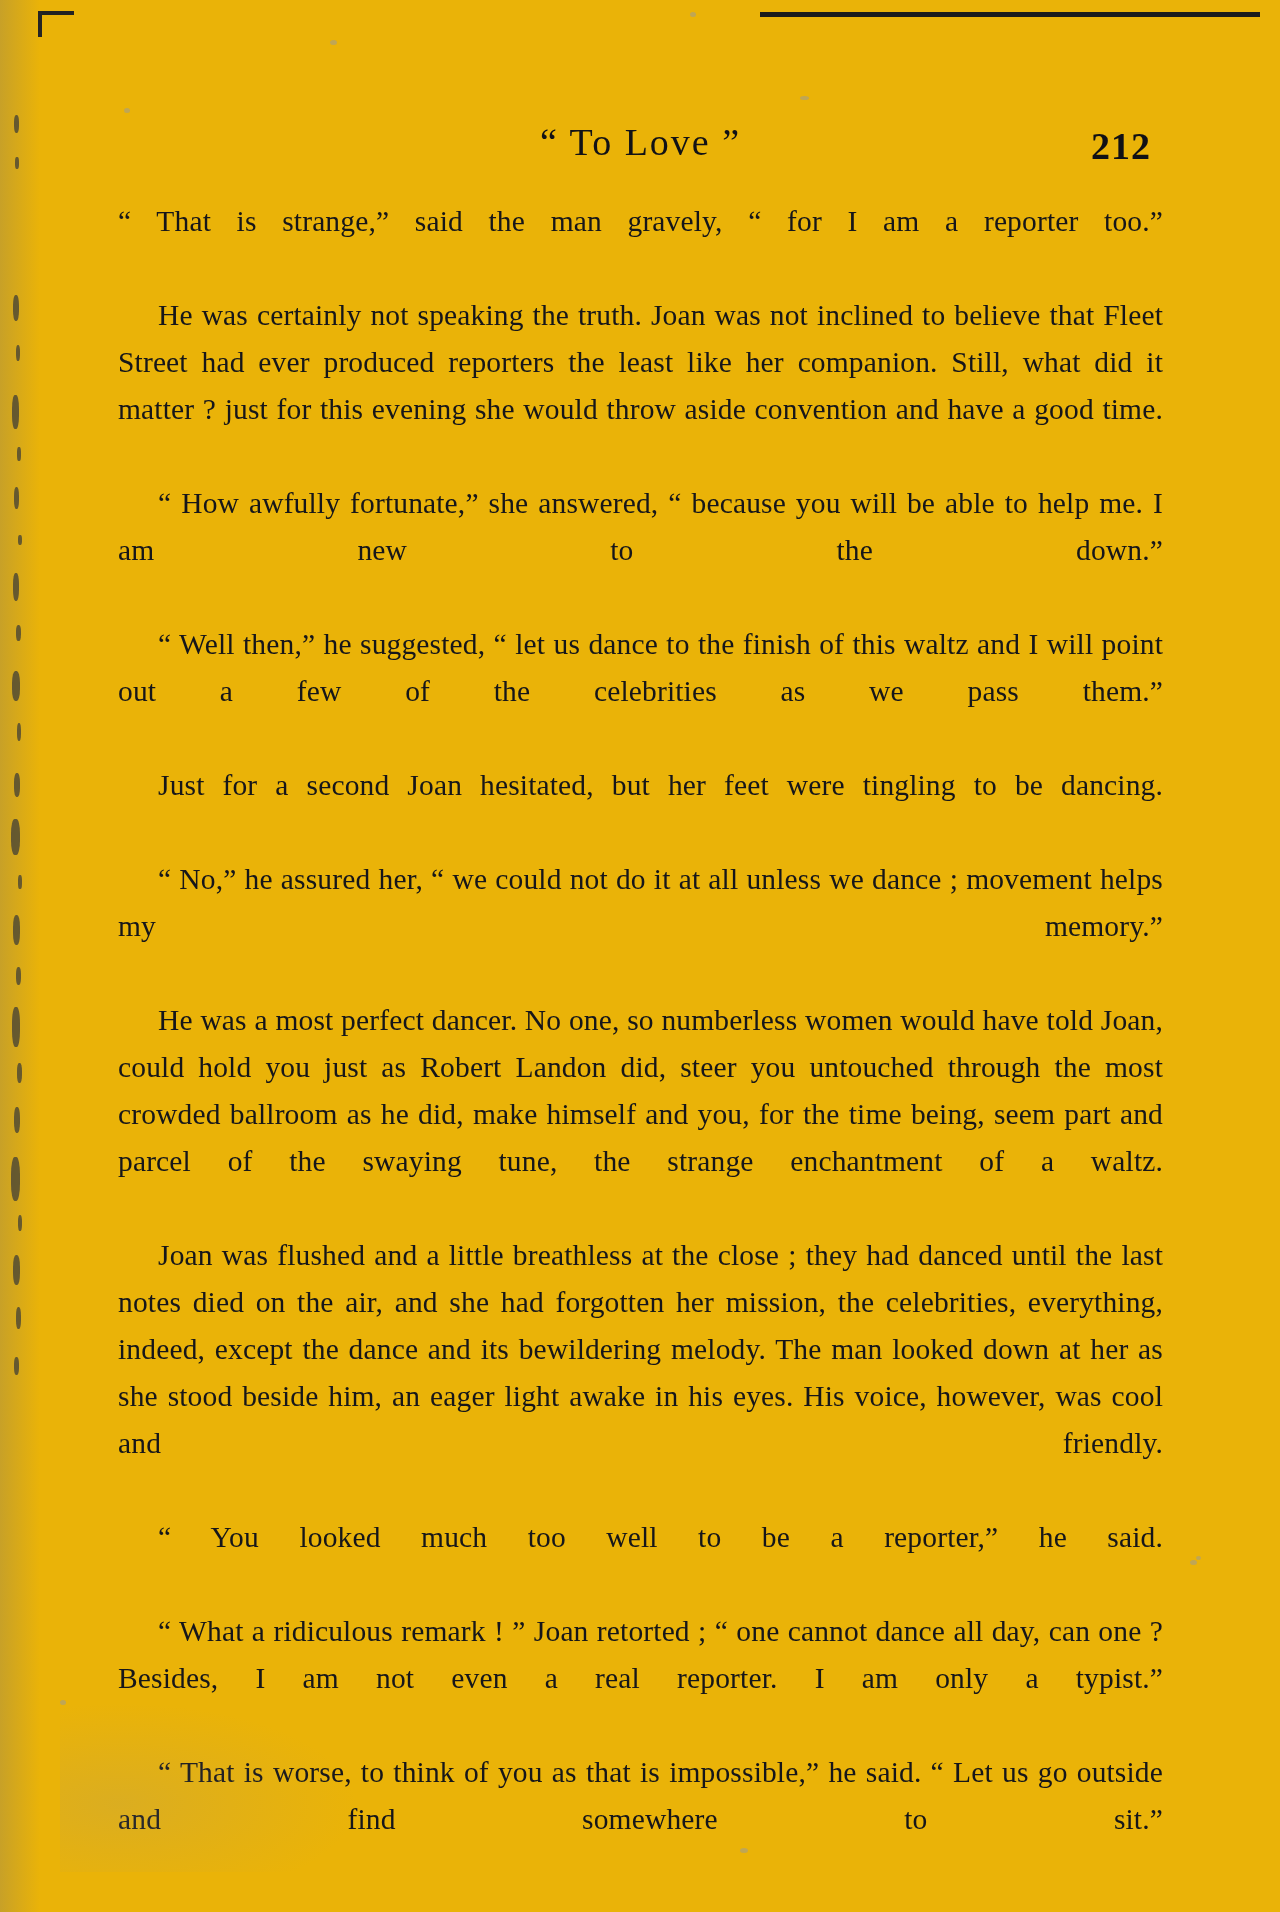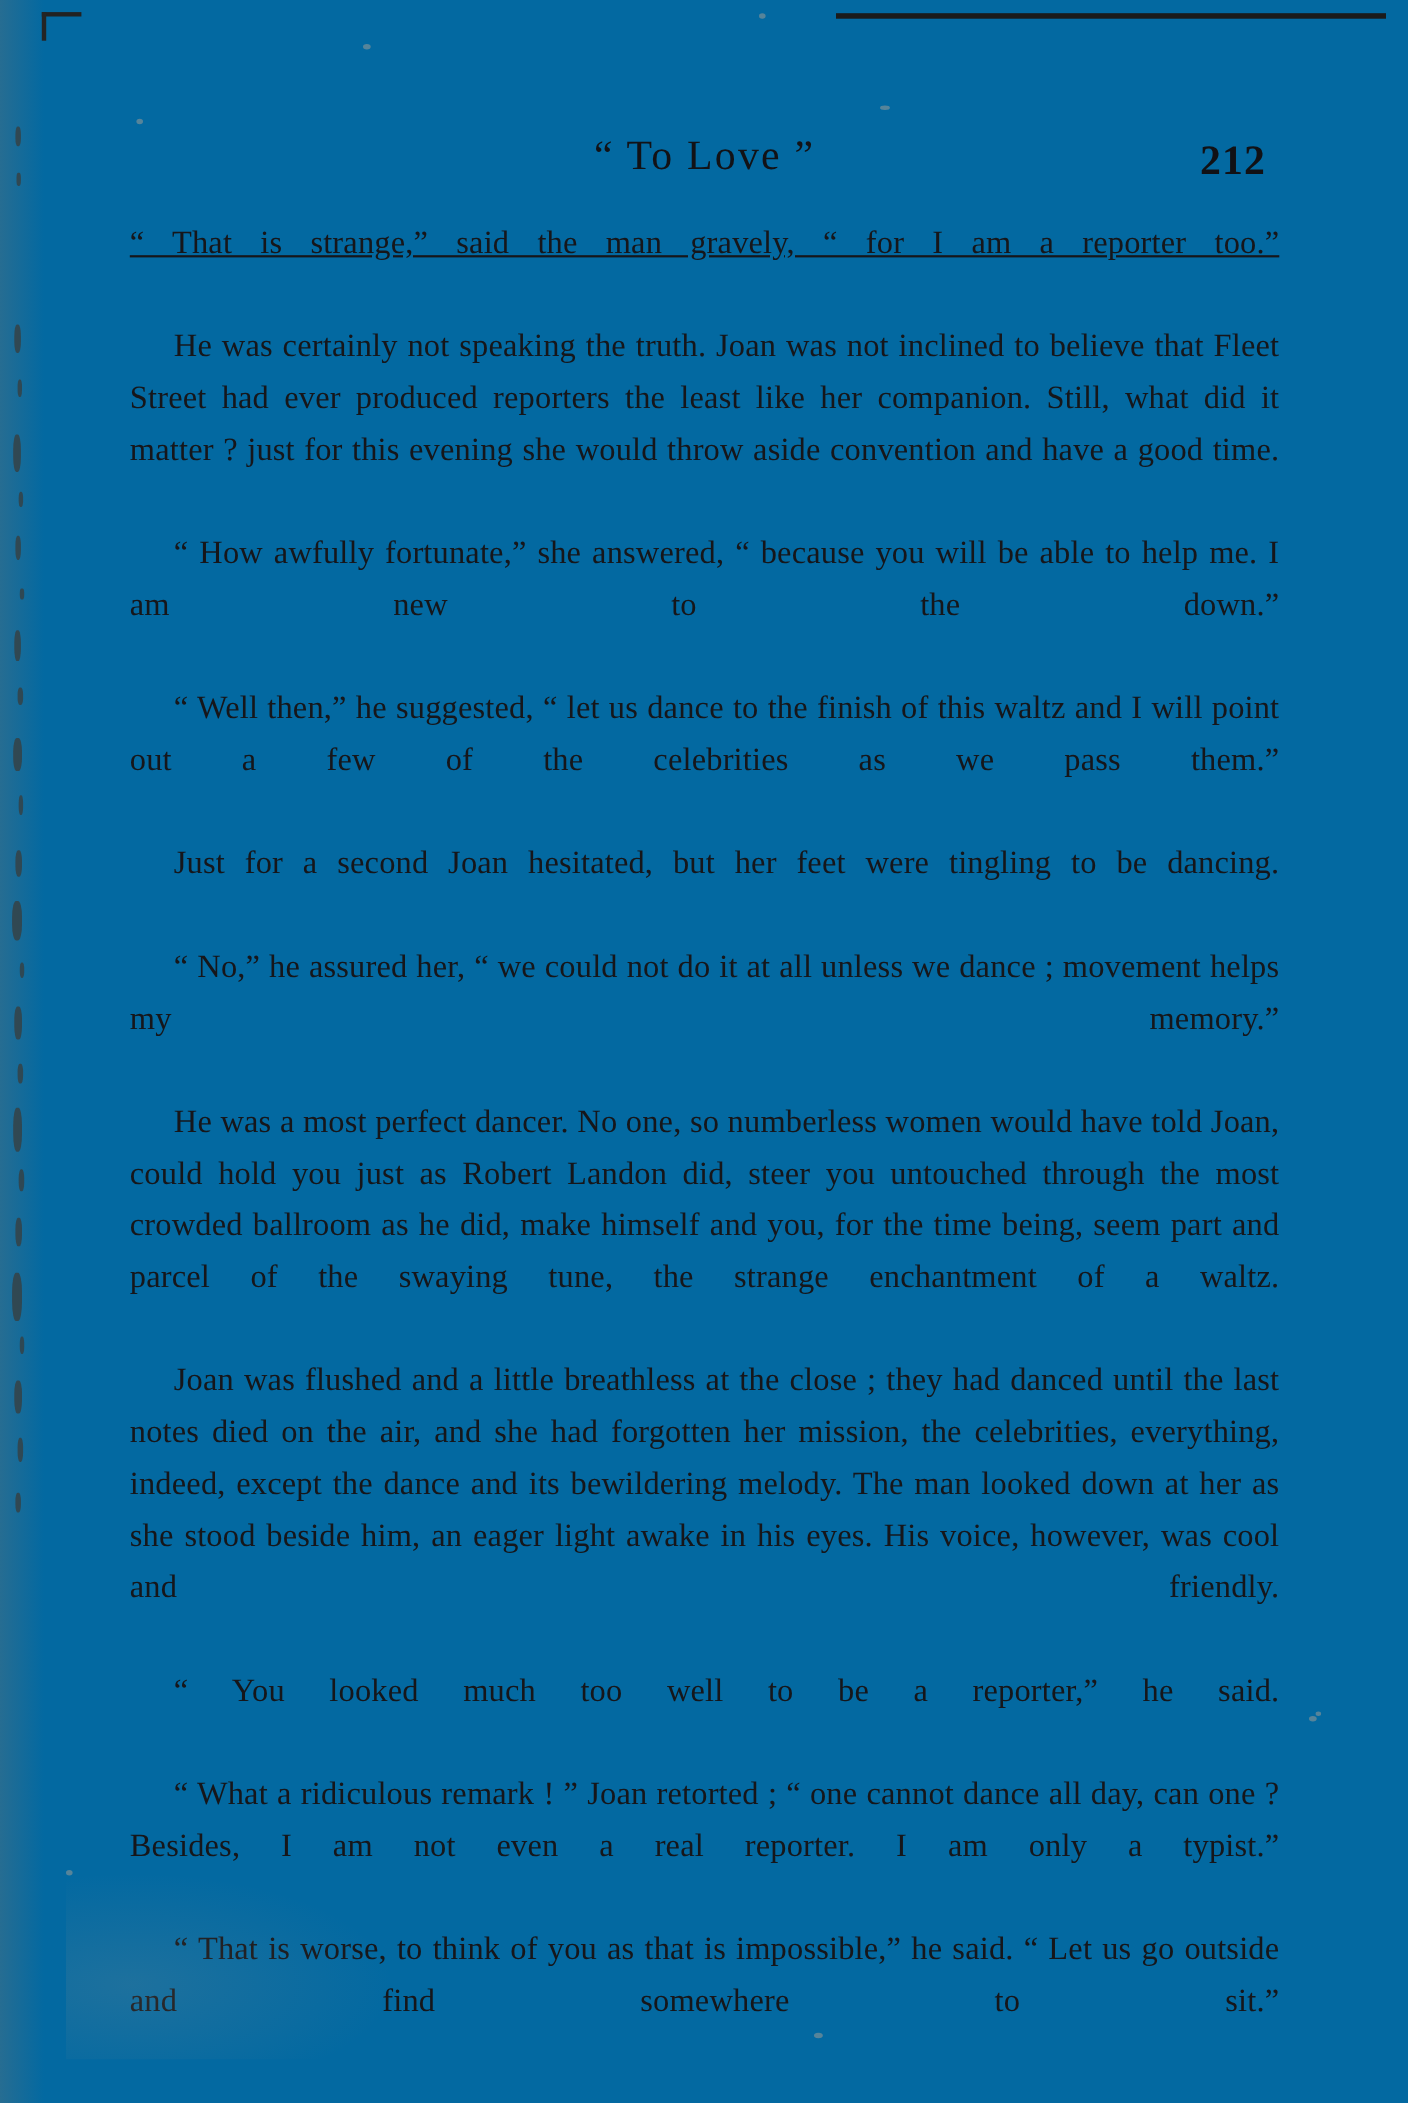--- a/index.html
+++ b/index.html
@@ -13,21 +13,21 @@
     position: relative;
     overflow: hidden;
     font-family: "Liberation Serif", serif;
     color: #15151a;
   }
 
   
   .page-scan {
     position: absolute;
     inset: 0;
-    background: #0369a1;
+    background: #eab308;
   }
 
   
   .gutter-shadow {
     position: absolute;
     left: 0;
     top: 0;
     width: 40px;
     height: 100%;
     background: linear-gradient(to right, rgba(120,118,112,0.30), rgba(255,255,255,0));
@@ -123,21 +123,20 @@
     text-justify: inter-word;
     color: #16161a;
     letter-spacing: 0.15px;
   }
   .body-text p {
     margin: 0;
     text-indent: 40px;
   }
   .body-text p.noindent {
     text-indent: 0;
-    text-decoration: underline;
   }
   
   .body-text p::after {
     content: "";
     display: inline-block;
     width: 100%;
   }
 
   .bottom-smudge {
     position: absolute;

